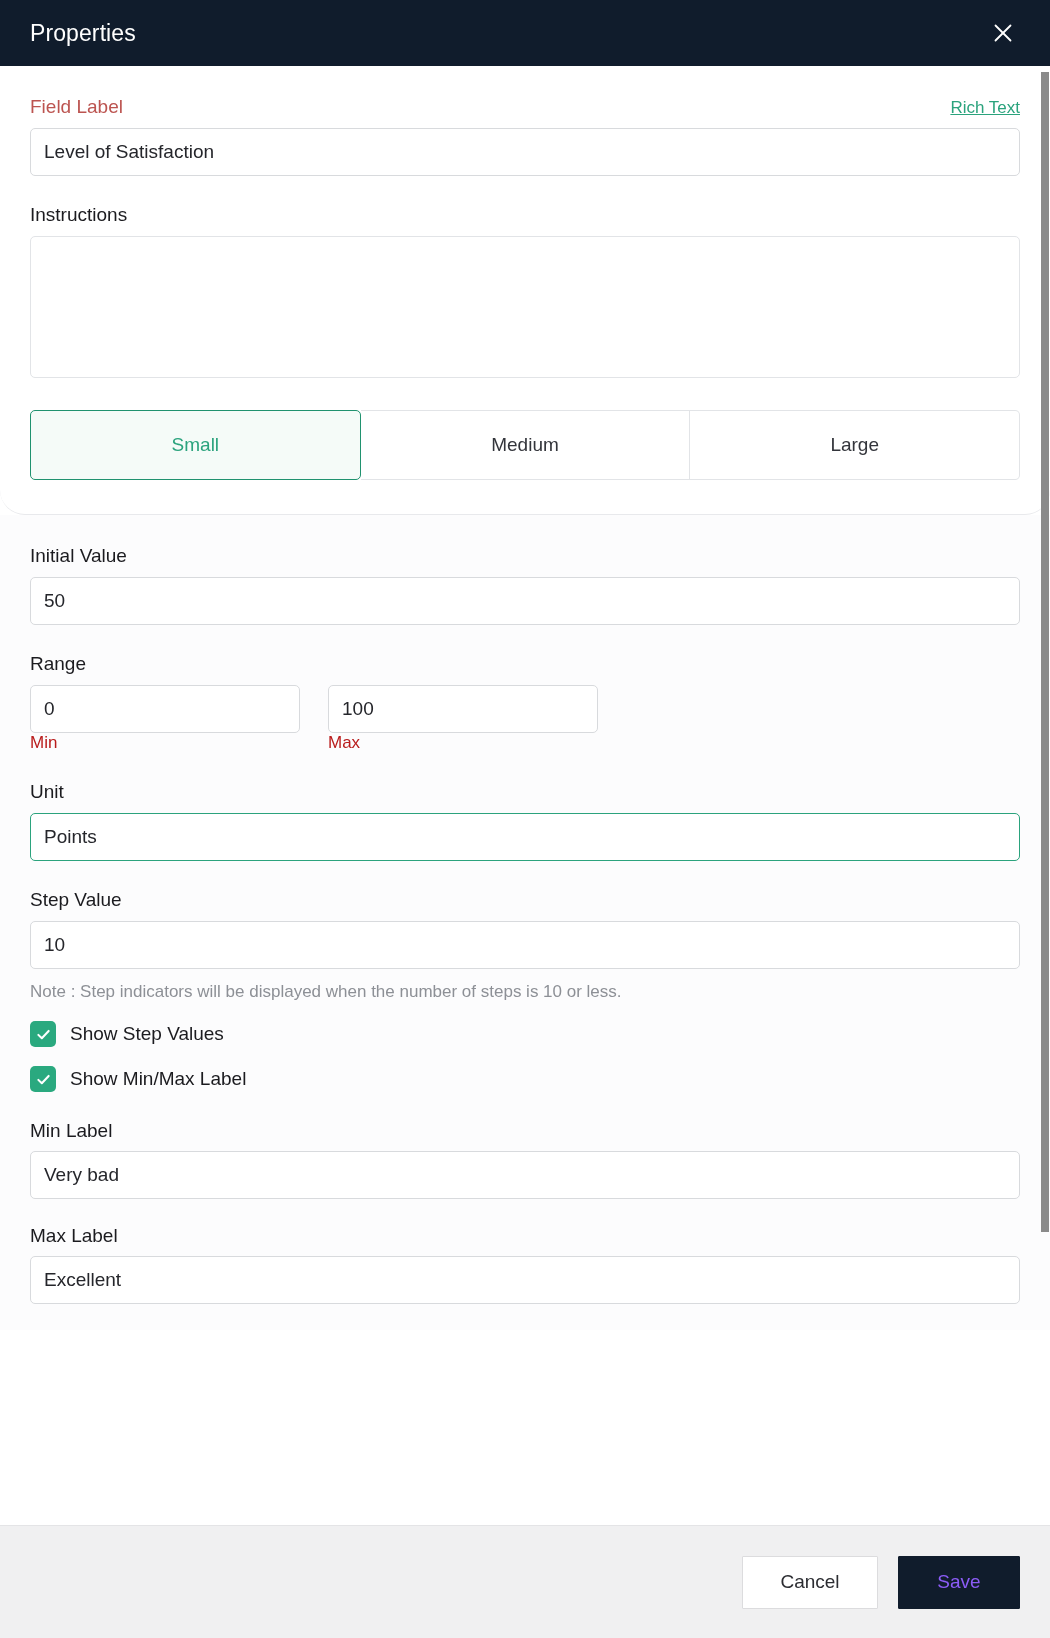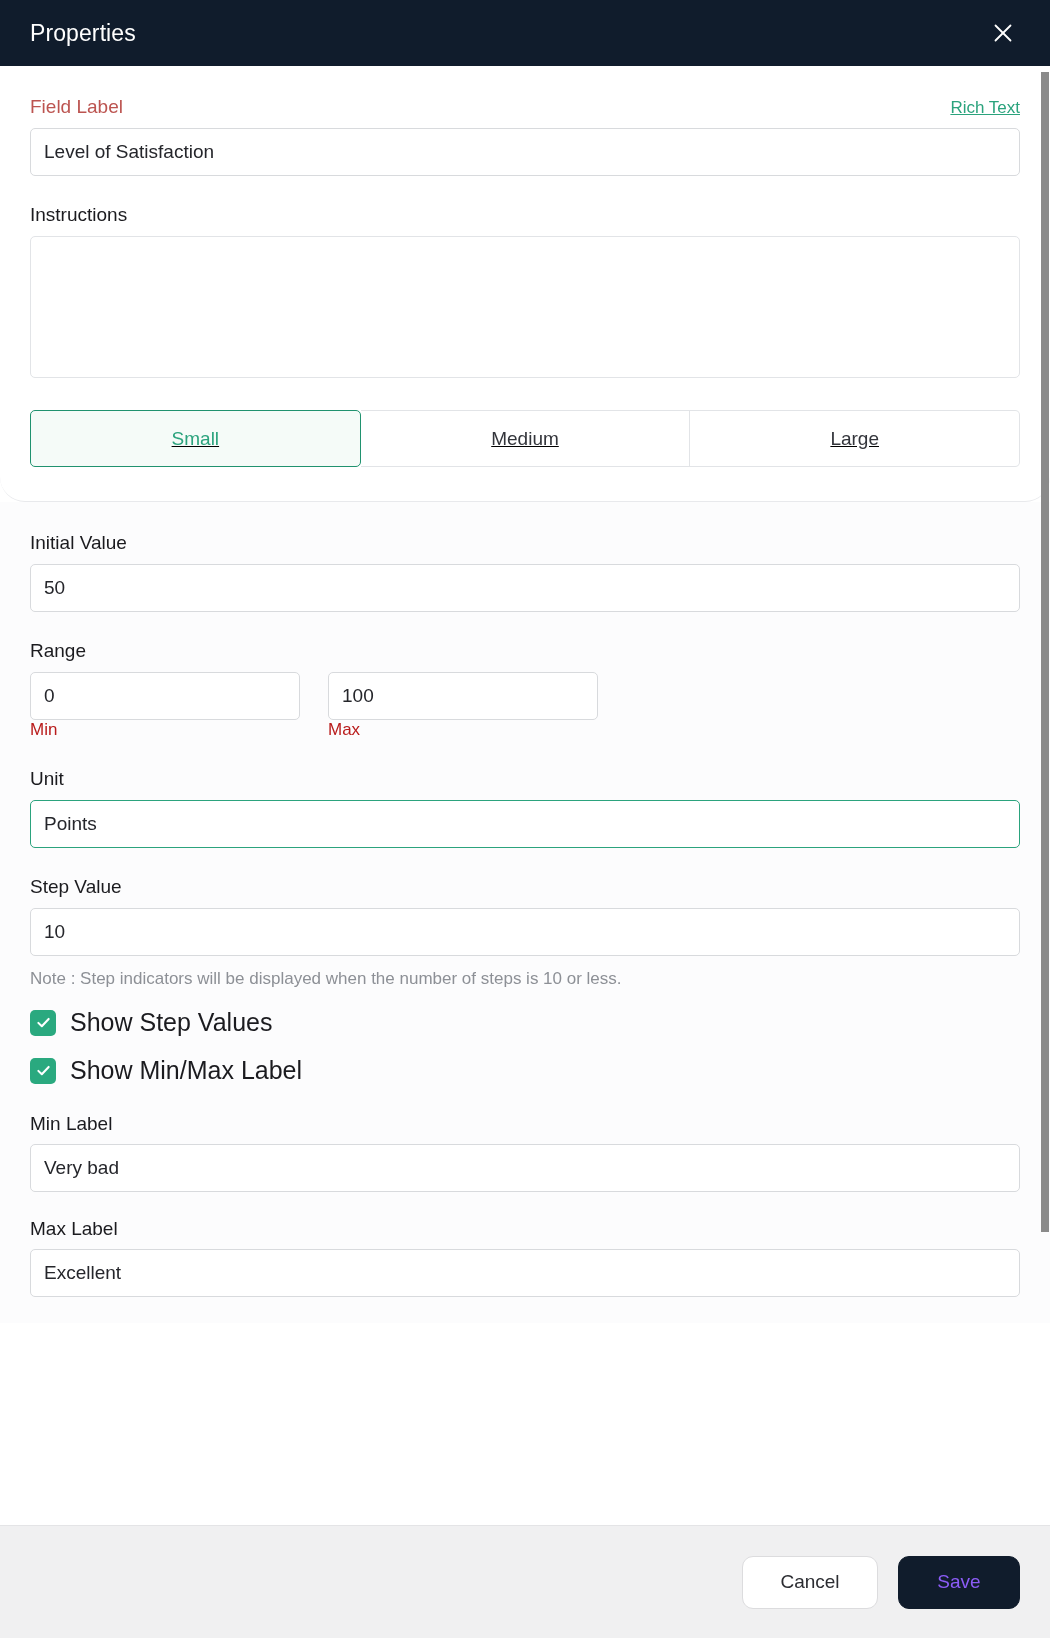--- a/index.html
+++ b/index.html
@@ -121,24 +121,23 @@
     outline: none;
   }
 
   .field-block { margin-bottom: 28px; }
   .field-block:last-child { margin-bottom: 0; }
 
   
   .segmented {
     display: flex;
     width: 100%;
-    height: 57px;
+    height: 70px;
     border-radius: 5px;
     overflow: visible;
-    text-decoration: underline;
   }
   .seg {
     flex: 1 1 0;
     display: flex;
     align-items: center;
     justify-content: center;
     font-size: 19px;
     color: #33353b;
     background: #ffffff;
     border: 1px solid #e2e4e7;
@@ -197,21 +196,21 @@
     height: 26px;
     border-radius: 5px;
     background: #2aa97f;
     display: flex;
     align-items: center;
     justify-content: center;
     flex: 0 0 26px;
   }
   .checkbox svg { display: block; }
   .checkrow-label {
-    font-size: 25px;
+    font-size: 19px;
     color: #1b1b1f;
     margin-left: 14px;
   }
 
   .minmax-block { margin-top: 10px; }
   .minmax-block .label { margin-bottom: 9px; }
   .minmax-block + .minmax-block { margin-top: 26px; }
 
   
   .footer {
@@ -220,21 +219,21 @@
     border-top: 1px solid #e4e4e6;
     display: flex;
     align-items: center;
     justify-content: flex-end;
     padding: 0 30px;
     gap: 20px;
   }
   .btn {
     font-family: "Liberation Sans", sans-serif;
     font-size: 19px;
-    border-radius: 11px;
+    border-radius: 1px;
     cursor: pointer;
     height: 53px;
   }
   .btn-cancel {
     width: 136px;
     background: #ffffff;
     border: 1px solid #dcdcde;
     color: #2c2d32;
   }
   .btn-save {

